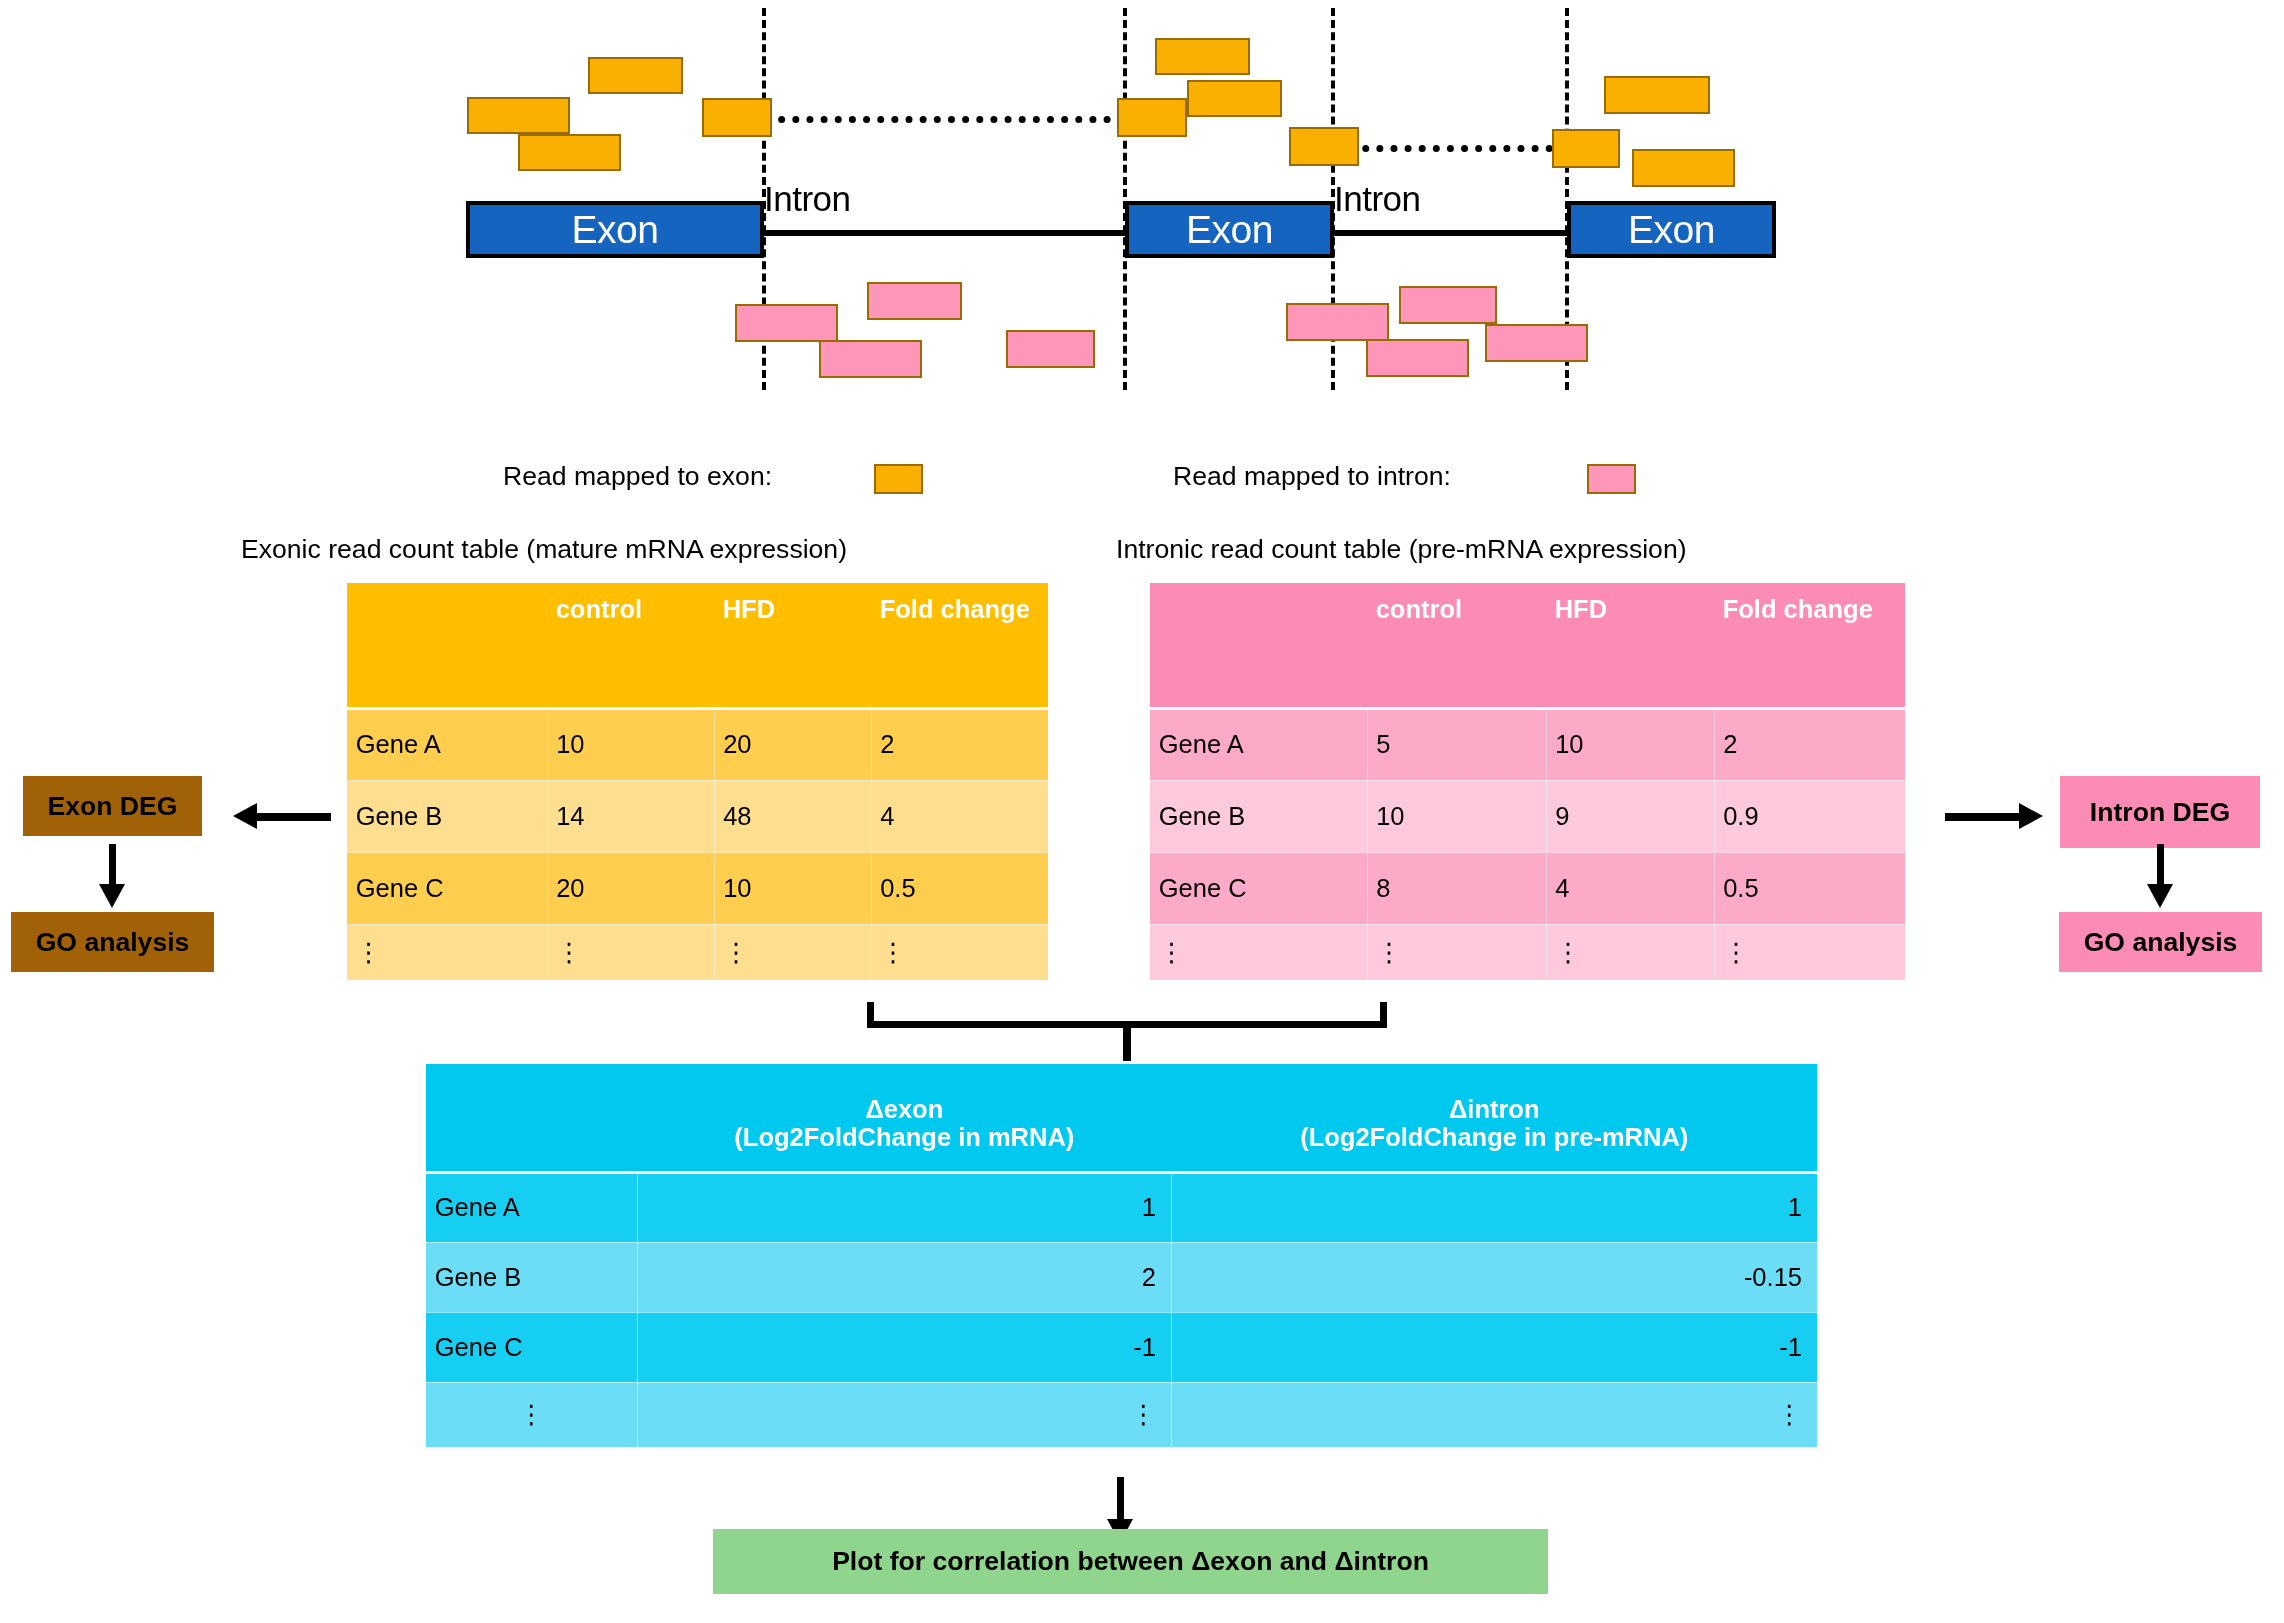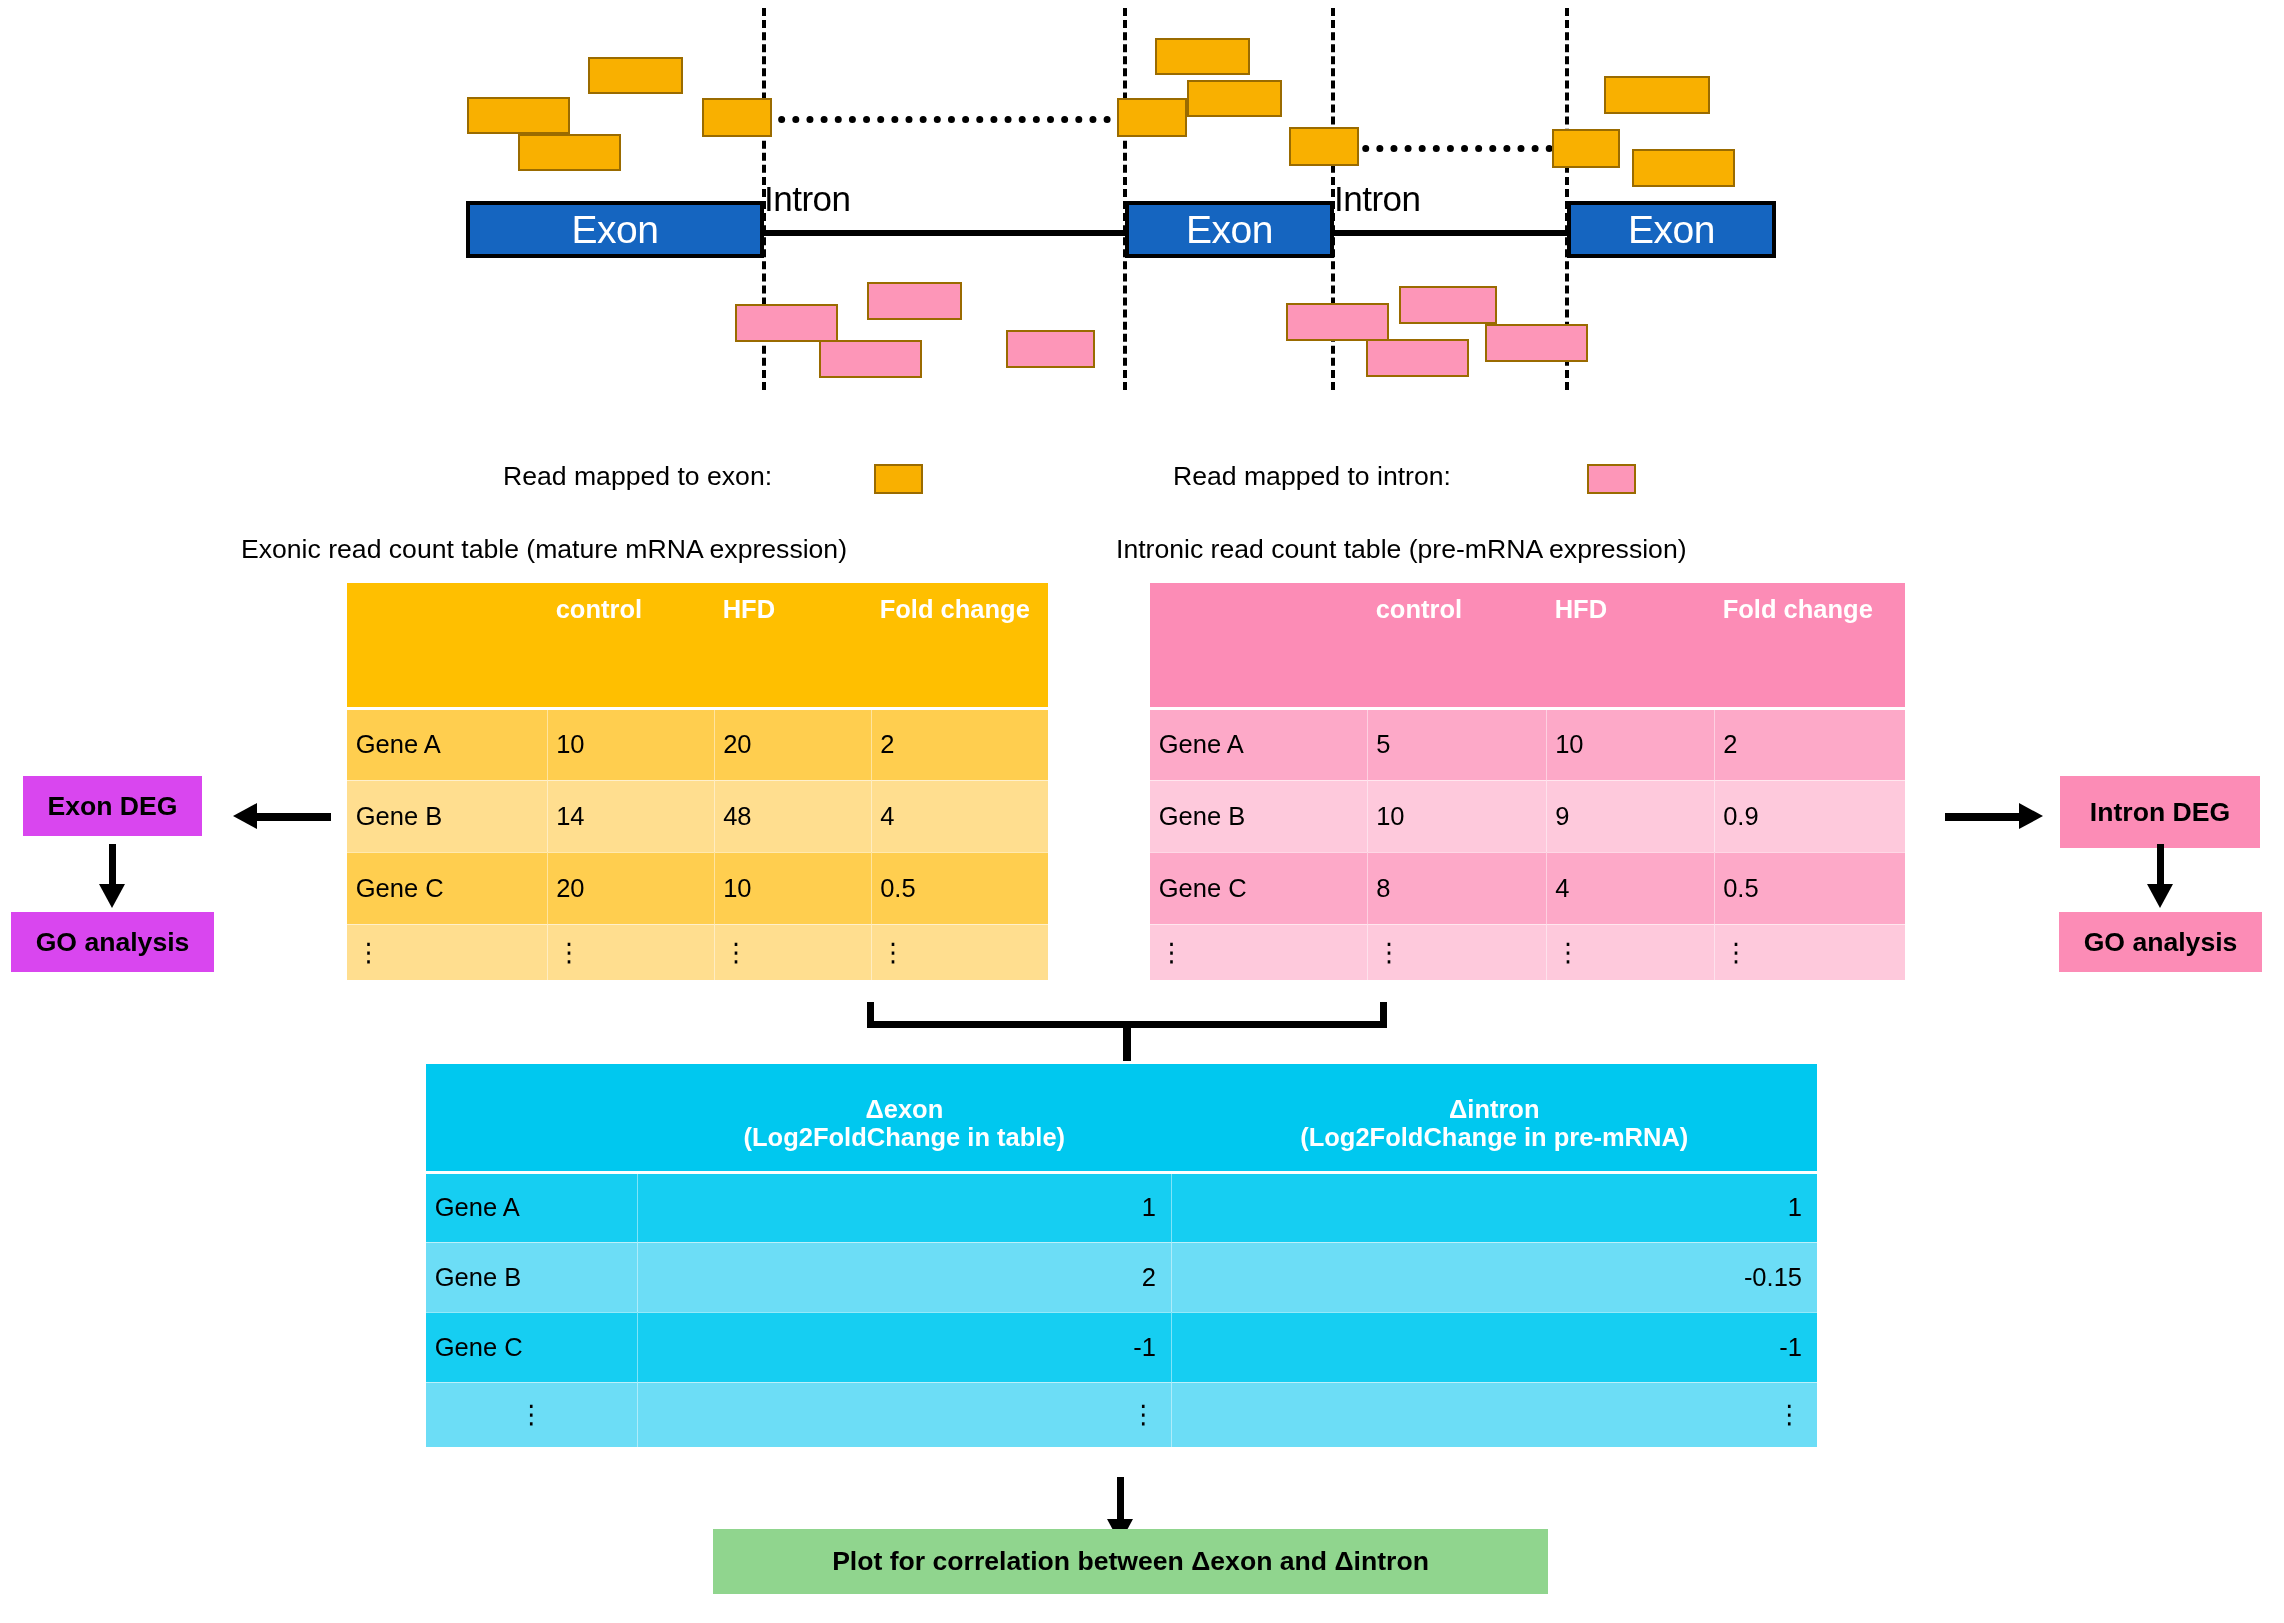--- a/index.html
+++ b/index.html
@@ -72,21 +72,21 @@
   .t-delta td.gene{text-align:left;}
 
   .dots{font-size:25.5px;letter-spacing:0;line-height:1;}
 
   
   .flowbox{
     position:absolute;display:flex;align-items:center;justify-content:center;
     font-size:26.6px;font-weight:bold;color:#000;text-align:center;
     box-sizing:border-box;
   }
-  .fb-orange{background:#d946ef;}
+  .fb-orange{background:#a16207;}
   .fb-pink{background:#FC8CB6;}
   .fb-green{background:#90D58E;}
 
   
   .arrow-down{position:absolute;}
   .arrow-down .shaft{position:absolute;left:50%;margin-left:-3.8px;top:0;width:7.6px;background:#000;}
   .arrow-down .headd{
     position:absolute;left:50%;margin-left:-13.6px;bottom:0;
     width:0;height:0;border-left:13.6px solid transparent;border-right:13.6px solid transparent;
     border-top:24px solid #000;
@@ -310,21 +310,21 @@
   <colgroup>
     <col style="width:211px">
       <col style="width:534px">
       <col style="width:645px">
   </colgroup>
   <thead>
     <tr>
       <th style="height:108px;"></th>
       <th>
         <div>Δexon</div>
-        <div>(Log2FoldChange in table)</div>
+        <div>(Log2FoldChange in mRNA)</div>
       </th>
       <th>
         <div>Δintron</div>
         <div>(Log2FoldChange in pre-mRNA)</div>
       </th>
     </tr>
   </thead>
   <tbody>
     <tr>
       <td class="gene" style="height:70px;">Gene A</td>

